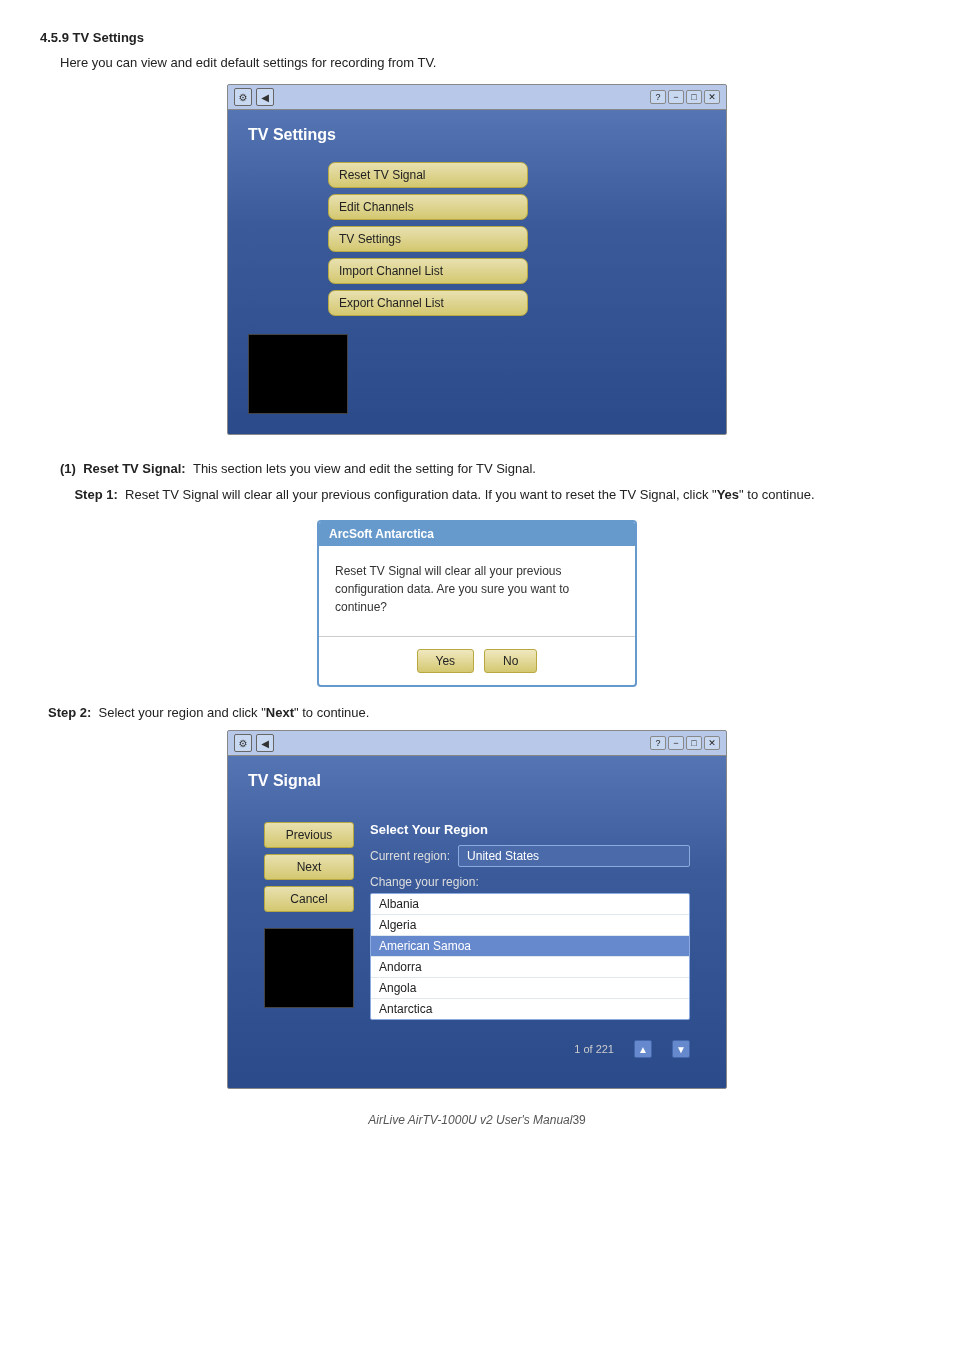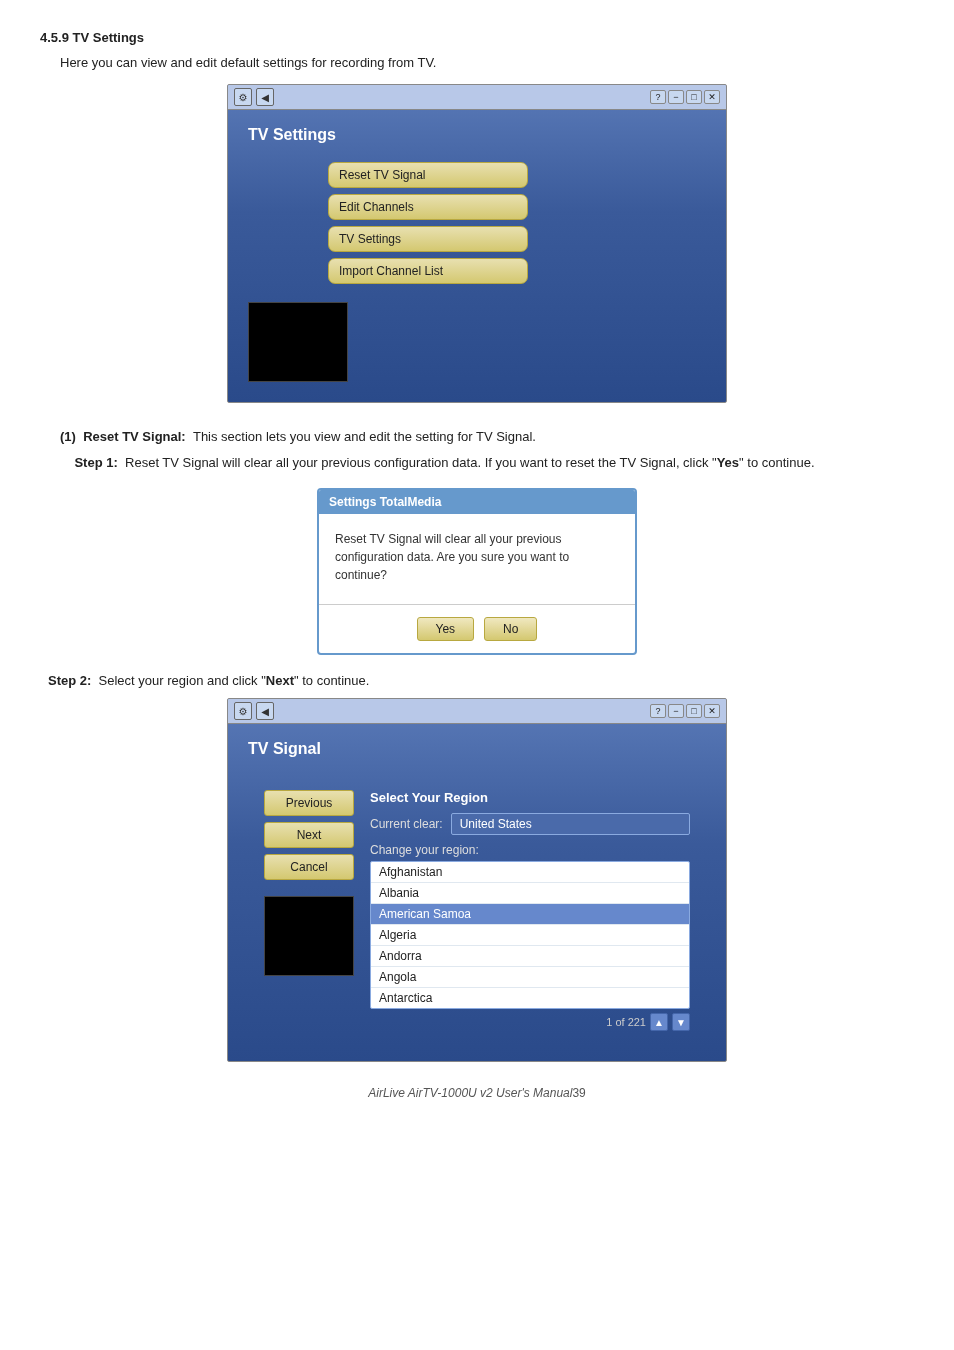--- a/index.html
+++ b/index.html
@@ -304,22 +304,22 @@
     }
 
     .region-item:last-child {
       border-bottom: none;
     }
 
     .region-pagination {
       display: flex;
       align-items: center;
       justify-content: flex-end;
-      gap: 4px;
-      margin-top: 4px;
+      gap: 20px;
+      margin-top: 20px;
     }
 
     .pagination-text {
       font-size: 11px;
       color: #ccc;
     }
 
     .pagination-btn {
       width: 18px;
       height: 18px;
@@ -369,40 +369,41 @@
       <div class="titlebar-ctrl">✕</div>
     </div>
   </div>
   <div class="app-content">
     <div class="app-title-label">TV Settings</div>
     <div class="menu-buttons">
       <button class="menu-btn">Reset TV Signal</button>
       <button class="menu-btn">Edit Channels</button>
       <button class="menu-btn">TV Settings</button>
       <button class="menu-btn">Import Channel List</button>
+      <button class="menu-btn">Export Channel List</button>
     </div>
     <div class="preview-box"></div>
   </div>
 </div>
 
 <div class="step-section">
   <p>
     <strong>(1)</strong>
     &nbsp;<strong>Reset TV Signal:</strong>
     &nbsp;<span>This section lets you view and edit the setting for TV Signal.</span>
   </p>
   <p>
     &nbsp;&nbsp;&nbsp;&nbsp;<strong>Step 1:</strong>
     &nbsp;<span>Reset TV Signal will clear all your previous configuration data. If you want to reset the TV Signal, click "</span><strong>Yes</strong><span>" to continue.</span>
   </p>
 </div>
 
 <div class="dialog-wrapper">
   <div class="dialog-box">
-    <div class="dialog-titlebar">Settings TotalMedia</div>
+    <div class="dialog-titlebar">ArcSoft Antarctica</div>
     <div class="dialog-body">Reset TV Signal will clear all your previous configuration data. Are you sure you want to continue?</div>
     <div class="dialog-footer">
       <button class="dialog-btn">Yes</button>
       <button class="dialog-btn">No</button>
     </div>
   </div>
 </div>
 
 <p class="step2-label">
   <strong>Step 2:</strong>
@@ -427,29 +428,28 @@
     <div class="signal-content">
       <div class="signal-left">
         <button class="signal-btn prev">Previous</button>
         <button class="signal-btn next-btn">Next</button>
         <button class="signal-btn cancel">Cancel</button>
         <div class="signal-preview"></div>
       </div>
       <div class="signal-right">
         <div class="region-title">Select Your Region</div>
         <div class="current-region-row">
-          <span class="current-region-label">Current clear:</span>
+          <span class="current-region-label">Current region:</span>
           <span class="current-region-value">United States</span>
         </div>
         <div class="change-region-label">Change your region:</div>
         <div class="region-list">
-          <div class="region-item">Afghanistan</div>
           <div class="region-item">Albania</div>
+          <div class="region-item">Algeria</div>
           <div class="region-item selected">American Samoa</div>
-          <div class="region-item">Algeria</div>
           <div class="region-item">Andorra</div>
           <div class="region-item">Angola</div>
           <div class="region-item">Antarctica</div>
         </div>
         <div class="region-pagination">
           <span class="pagination-text">1 of 221</span>
           <div class="pagination-btn">▲</div>
           <div class="pagination-btn">▼</div>
         </div>
       </div>

